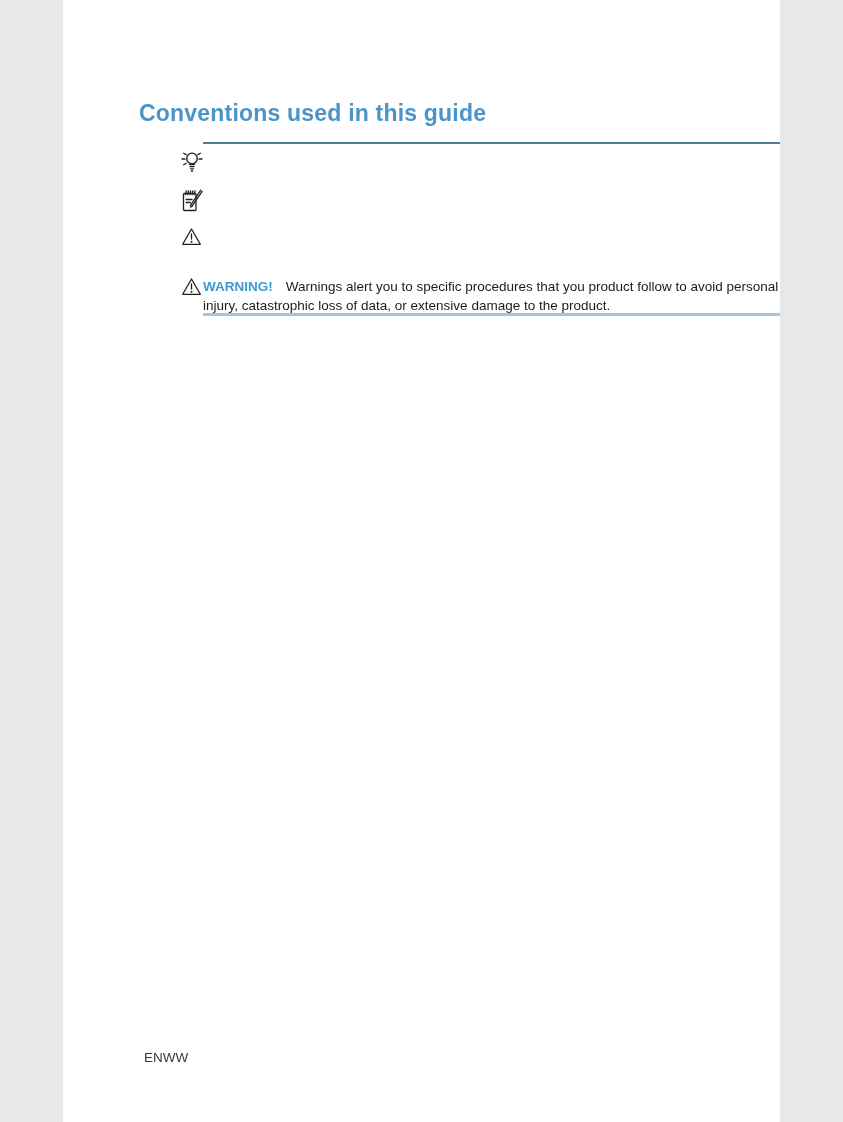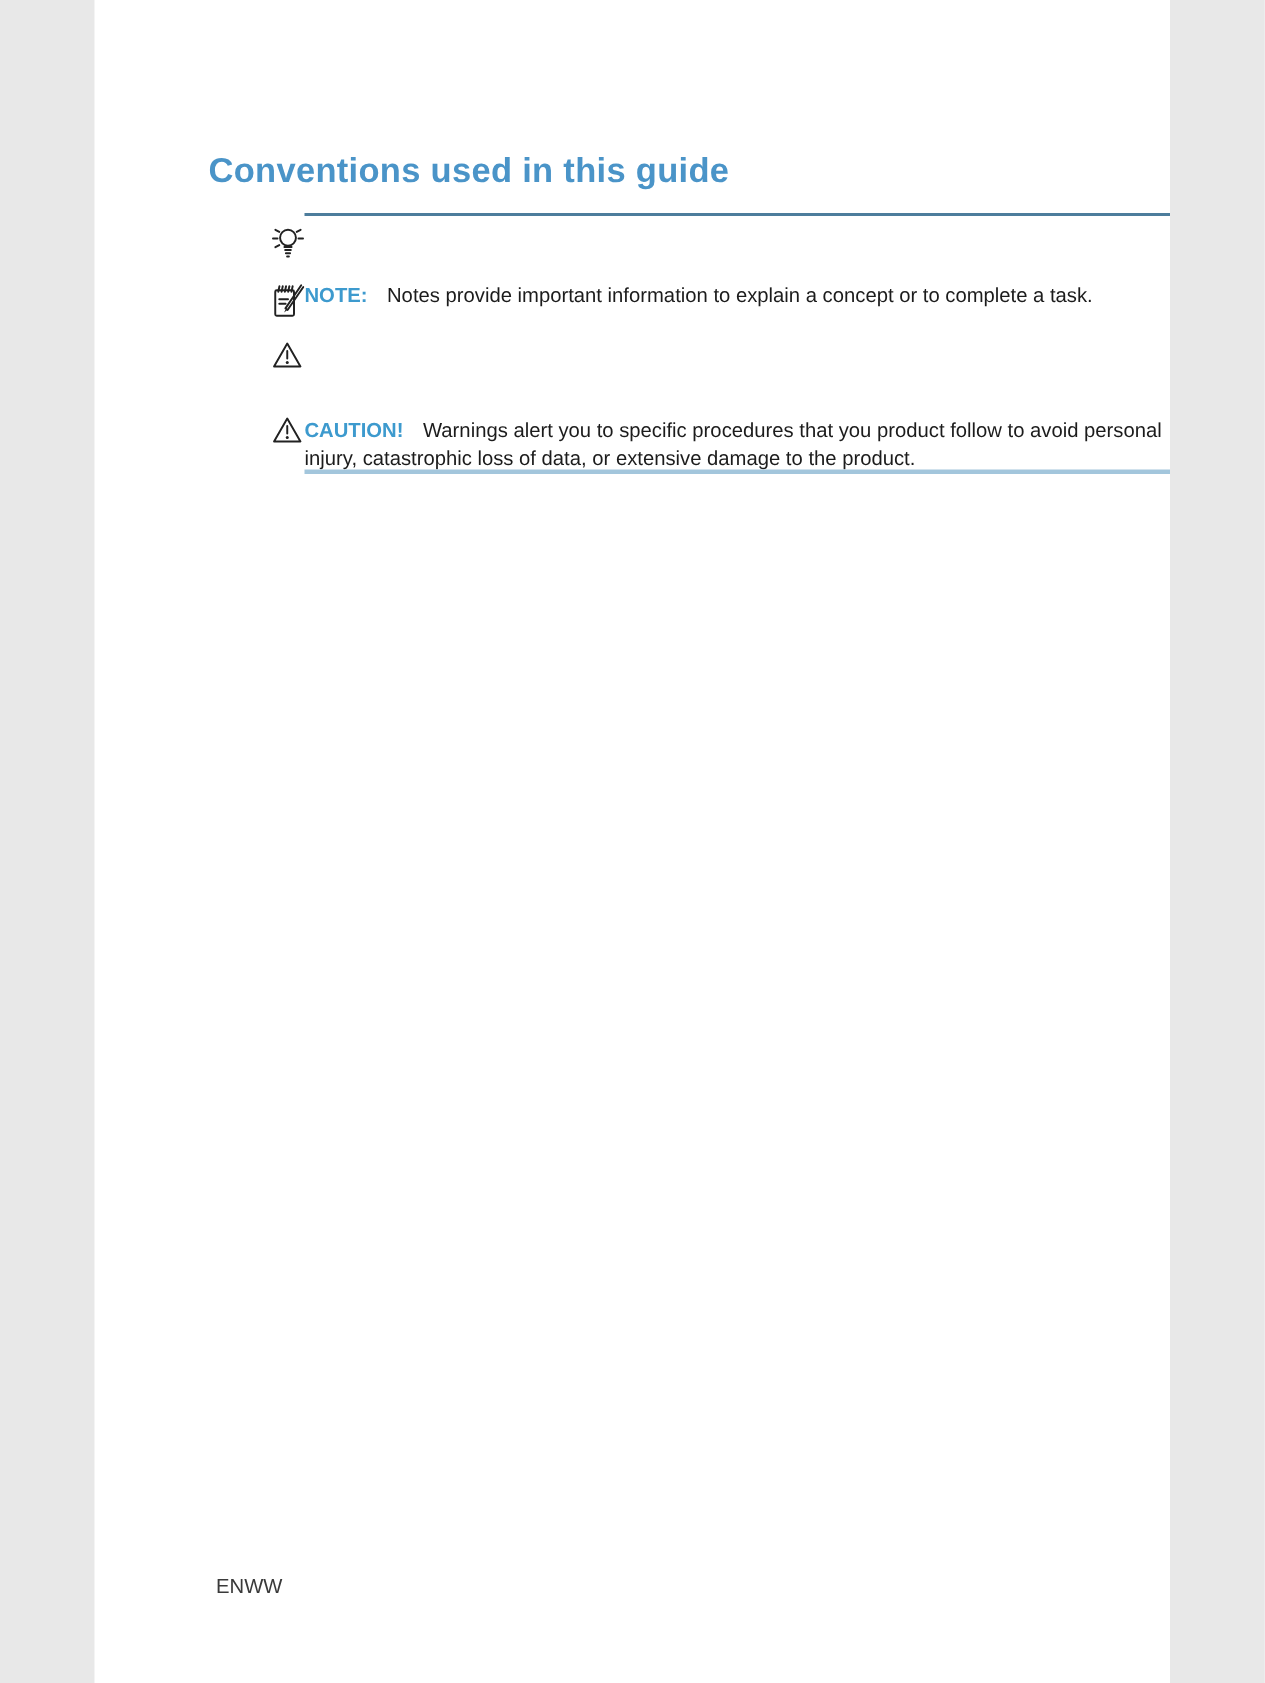--- a/index.html
+++ b/index.html
@@ -107,23 +107,20 @@
         <path class="stk" d="M8.9,7.5 L9.7,3.8"></path>
         <path class="stk" d="M11.1,7.5 L11.9,3.8"></path>
         <path class="stk" d="M13.3,7.5 L14.1,3.8"></path>
         <path class="stk" d="M5.2,12.5 H11"></path>
         <path class="stk" d="M5.2,15.5 H9.4"></path>
         <path class="stk" d="M19.8,3.2 L9.3,18.6"></path>
         <path class="stk" d="M21.2,4.3 L10.7,19.7"></path>
         <path d="M9.9,18.2 L11.2,19.2 L8.4,21.4 Z" fill="#222"></path>
       </svg>
     </span>
-    <div class="notice-text">
-      <div class="nline"><span class="nlabel">NOTE:</span><span>Notes provide important information to explain a concept or to complete a task.</span></div>
-    </div>
   </div>
 
   <div class="notice caution">
     <span class="icon">
       <svg width="22" height="20" viewBox="0 0 22 20">
         <path class="stk" d="M10.5,2 L19.3,17.3 H1.7 Z" stroke-linejoin="round"></path>
         <path class="stk" d="M10.5,7 V12" stroke-width="1.6"></path>
         <circle cx="10.5" cy="14.7" r="1" fill="#222"></circle>
       </svg>
     </span>
@@ -131,21 +128,21 @@
 
   <div class="notice warning">
     <span class="icon">
       <svg width="22" height="20" viewBox="0 0 22 20">
         <path class="stk" d="M10.5,2 L19.3,17.3 H1.7 Z" stroke-linejoin="round"></path>
         <path class="stk" d="M10.5,7 V12" stroke-width="1.6"></path>
         <circle cx="10.5" cy="14.7" r="1" fill="#222"></circle>
       </svg>
     </span>
     <div class="notice-text">
-      <div class="nline"><span class="nlabel">CAUTION!</span><span>Warnings alert you to specific procedures that you product follow to avoid personal</span></div>
+      <div class="nline"><span class="nlabel">WARNING!</span><span>Warnings alert you to specific procedures that you product follow to avoid personal</span></div>
       <div class="nline">injury, catastrophic loss of data, or extensive damage to the product.</div>
     </div>
   </div>
 
   <div class="rule-bottom"></div>
 
   <div class="footer">
     <span>ENWW</span>
     <span>iii</span>
   </div>

